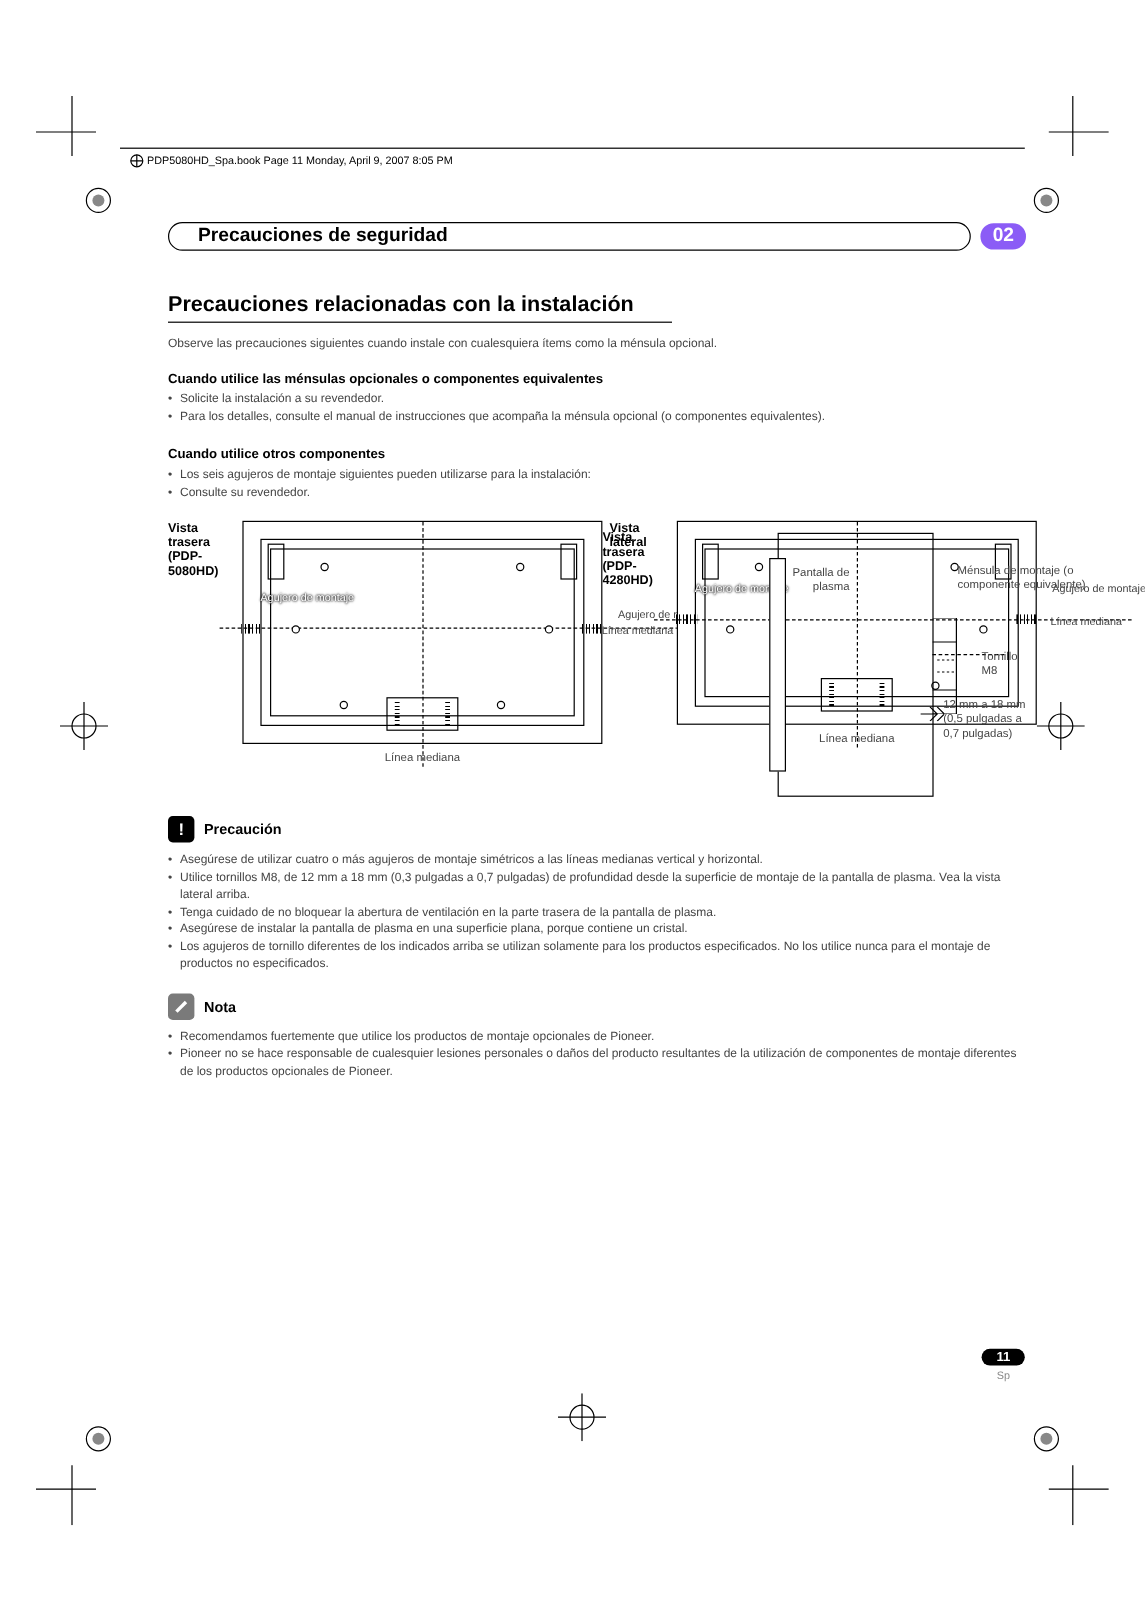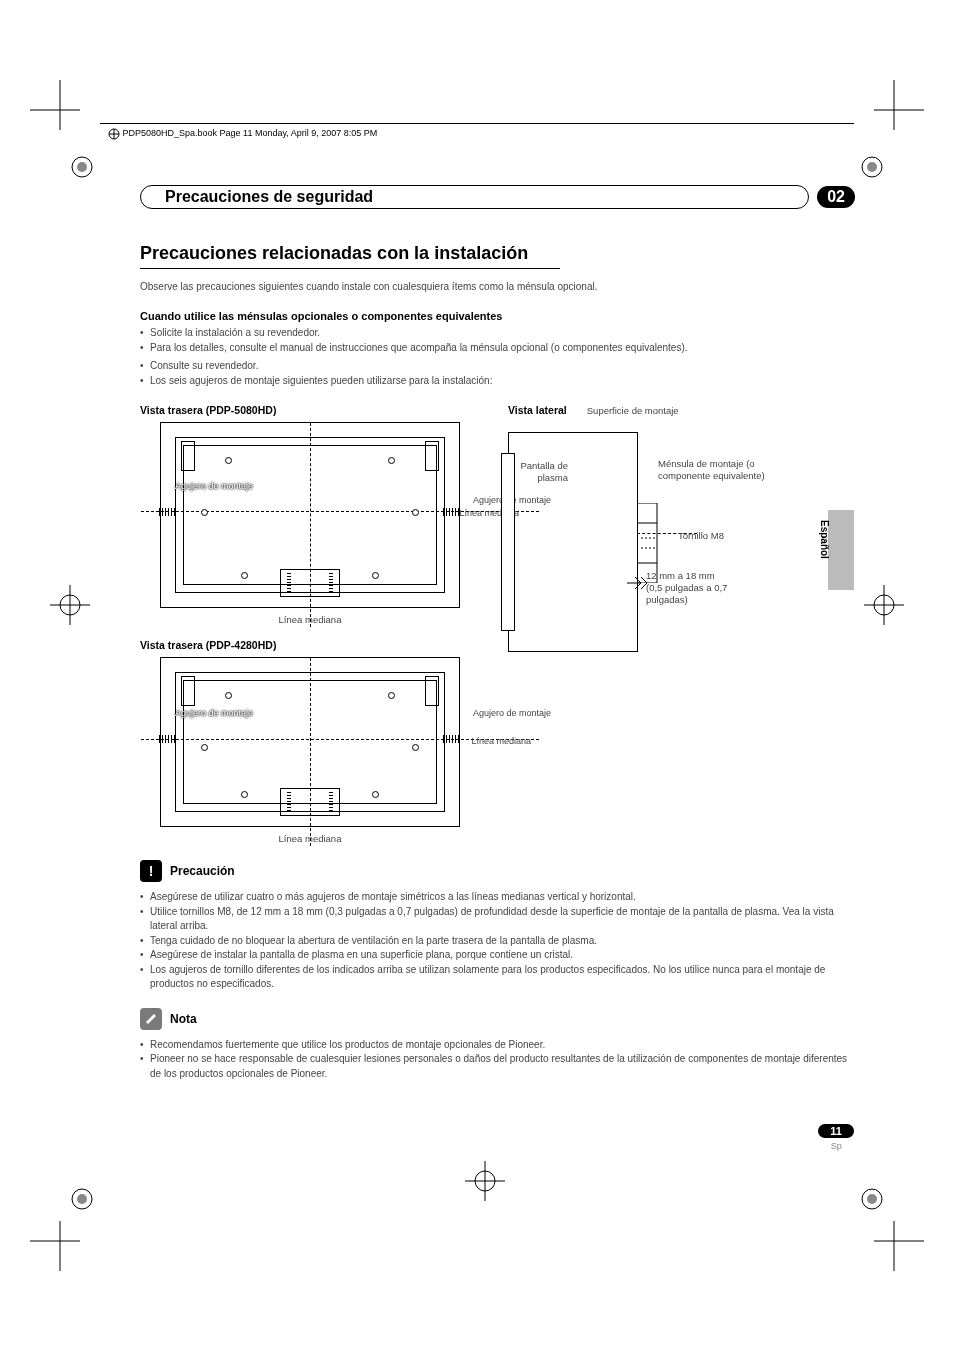--- a/index.html
+++ b/index.html
@@ -37,21 +37,21 @@
     top: 185px; left: 140px; width: 715px;
   }
   .chapter-bar {
     display: flex; align-items: center; gap: 8px;
   }
   .chapter-pill {
     flex: 1; border: 1.5px solid #000; border-radius: 14px;
     padding: 2px 24px; font-weight: bold; font-size: 16px;
   }
   .chapter-num {
-    background: #000000; color: #fff; border-radius: 12px;
+    background: #8b5cf6; color: #fff; border-radius: 12px;
     padding: 2px 10px; font-weight: bold; font-size: 16px;
   }
   h2.section-title {
     font-size: 18px; font-weight: bold; margin-top: 34px;
   }
   .section-rule {
     border-top: 1.5px solid #000; width: 420px; margin-top: 4px;
   }
   p.intro { font-size: 10px; margin-top: 12px; color: #444; }
   .sub-h { font-size: 11px; font-weight: bold; margin-top: 18px; }
@@ -59,21 +59,21 @@
   ul.bul li {
     font-size: 10px; color: #444; padding-left: 10px; position: relative;
     line-height: 1.45;
   }
   ul.bul li::before {
     content: "•"; position: absolute; left: 0; top: 0;
   }
   .diagrams-row {
     display: flex; gap: 28px; margin-top: 10px;
   }
-  .diag-col { display: flex; flex-direction: column; }
+  .diag-col { display: flex; flex-direction: row; }
   .diag-title { font-size: 10.5px; font-weight: bold; margin-top: 6px; }
   .rear-panel {
     width: 300px; height: 186px; border: 1.5px solid #000;
     position: relative; margin-top: 6px; background: #fff;
   }
   .rear-panel.small { width: 300px; height: 170px; }
   .rear-inner {
     position: absolute; inset: 14px; border: 1px solid #000;
   }
   .rear-inner2 {
@@ -264,23 +264,24 @@
   <h2 class="section-title">Precauciones relacionadas con la instalación</h2>
   <div class="section-rule"></div>
   <p class="intro">Observe las precauciones siguientes cuando instale con cualesquiera ítems como la ménsula opcional.</p>
 
   <div class="sub-h">Cuando utilice las ménsulas opcionales o componentes equivalentes</div>
   <ul class="bul">
     <li>Solicite la instalación a su revendedor.</li>
     <li>Para los detalles, consulte el manual de instrucciones que acompaña la ménsula opcional (o componentes equivalentes).</li>
   </ul>
 
+  <div class="sub-h">Cuando utilice otros componentes</div>
   <ul class="bul">
+    <li>Los seis agujeros de montaje siguientes pueden utilizarse para la instalación:</li>
     <li>Consulte su revendedor.</li>
-    <li>Los seis agujeros de montaje siguientes pueden utilizarse para la instalación:</li>
   </ul>
 
   <div class="diagrams-row">
     <div class="diag-col" style="width:340px">
       <div class="diag-title">Vista trasera (PDP-5080HD)</div>
       <div style="position:relative; padding-left:20px;">
         <div class="rear-panel">
           <div class="rear-inner"></div>
           <div class="rear-inner2"></div>
           <div class="speaker-l"></div>

